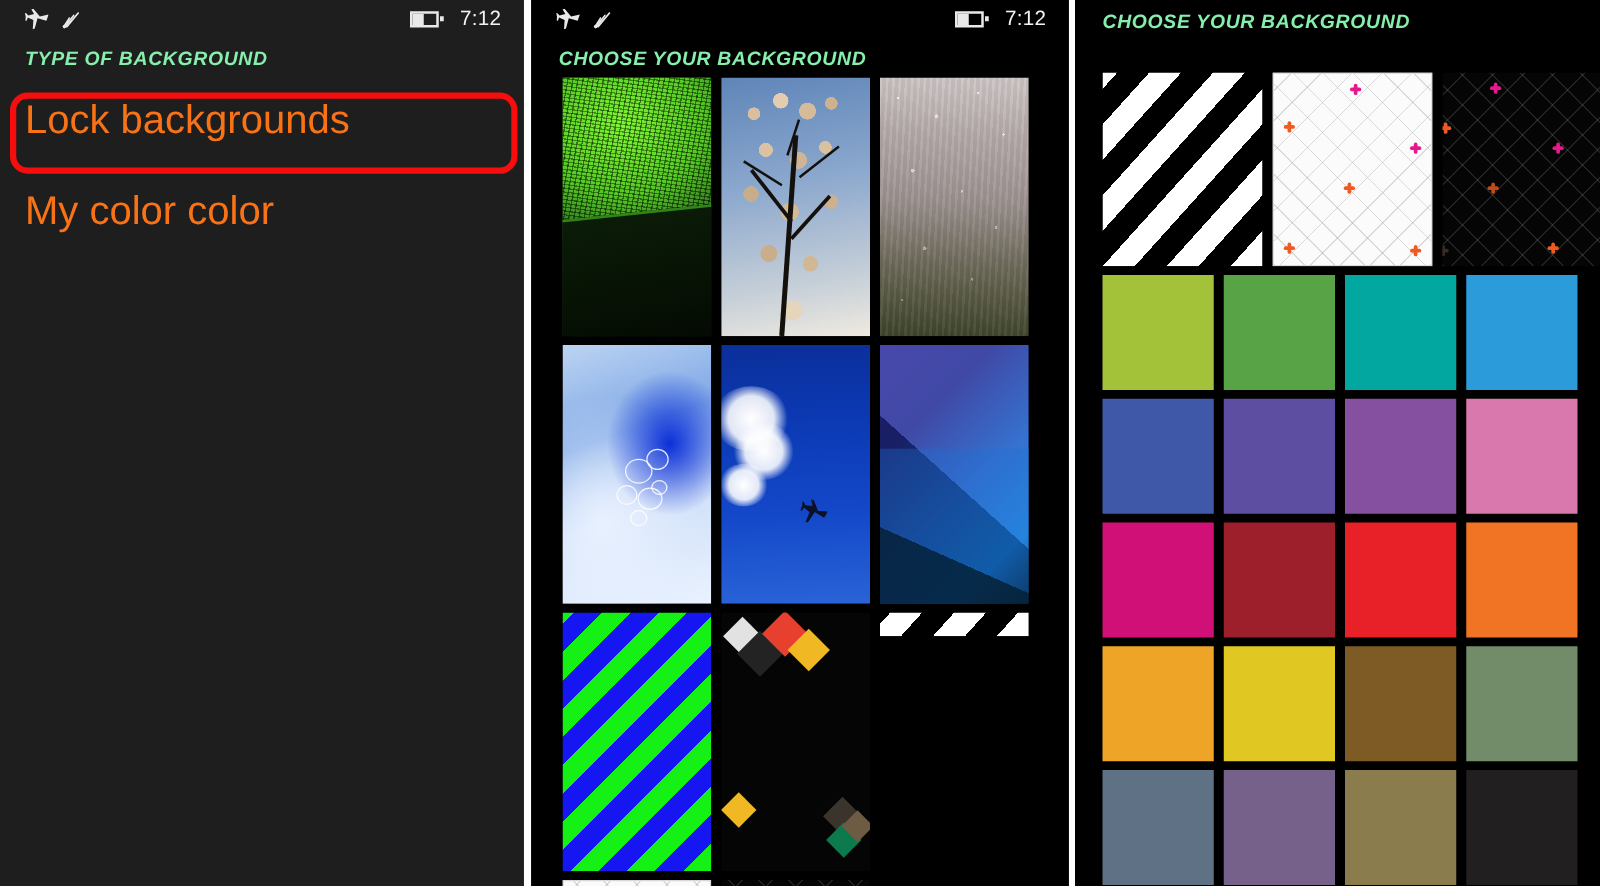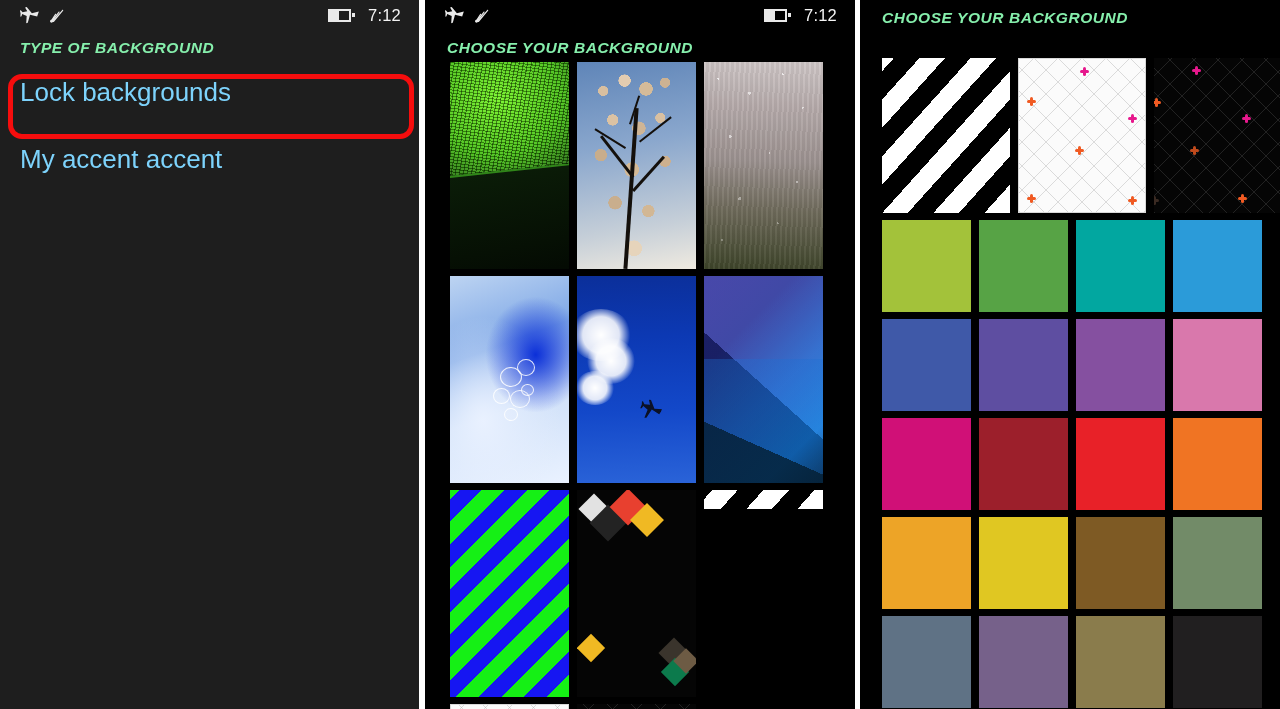--- a/index.html
+++ b/index.html
@@ -49,21 +49,21 @@
     font-size:15.5px; font-weight:bold; letter-spacing:.55px;
     color:#86efac; margin-left:20px; margin-top:9px;font-style:italic;
   }
   .panel-a .page-header{ margin-left:20px; }
   .panel-b .page-header{ margin-left:22px; }
   .panel-c .page-header{ margin-left:22px; }
 
   
   .opt-list{ margin-top:18px; }
   .opt{
-    font-size:26px; color:#7dd3fc; font-weight:300;
+    font-size:32px; color:#f97316; font-weight:300;
     margin-left:20px; line-height:1;
   }
   .opt-0{ margin-top:22px; }
   .opt-1{ margin-top:40px; }
   .opt-2{ margin-top:41px; }
   .highlight-box{
     position:absolute; left:8px; top:74px; width:406px; height:65px;
     border:5px solid #f60d0d; border-radius:14px; pointer-events:none;
   }
   .gridwrap{ position:absolute; top:62px; left:25px; width:386px; }
@@ -285,21 +285,21 @@
             <div class="nub"></div>
         </div>
         <div class="clock">7:12</div>
       </div>
     </div>
 
     <div class="page-header">TYPE OF BACKGROUND</div>
 
     <div class="opt-list">
       <div class="opt opt-0">Lock backgrounds</div>
-      <div class="opt opt-2">My accent accent</div>
+      <div class="opt opt-2">My color color</div>
     </div>
 
     <div class="highlight-box" style="border-color: rgb(246, 13, 13);"></div>
   </div>
 
   <div class="divider"></div>
 
   <div class="panel panel-b">
 
     <div class="statusbar">

